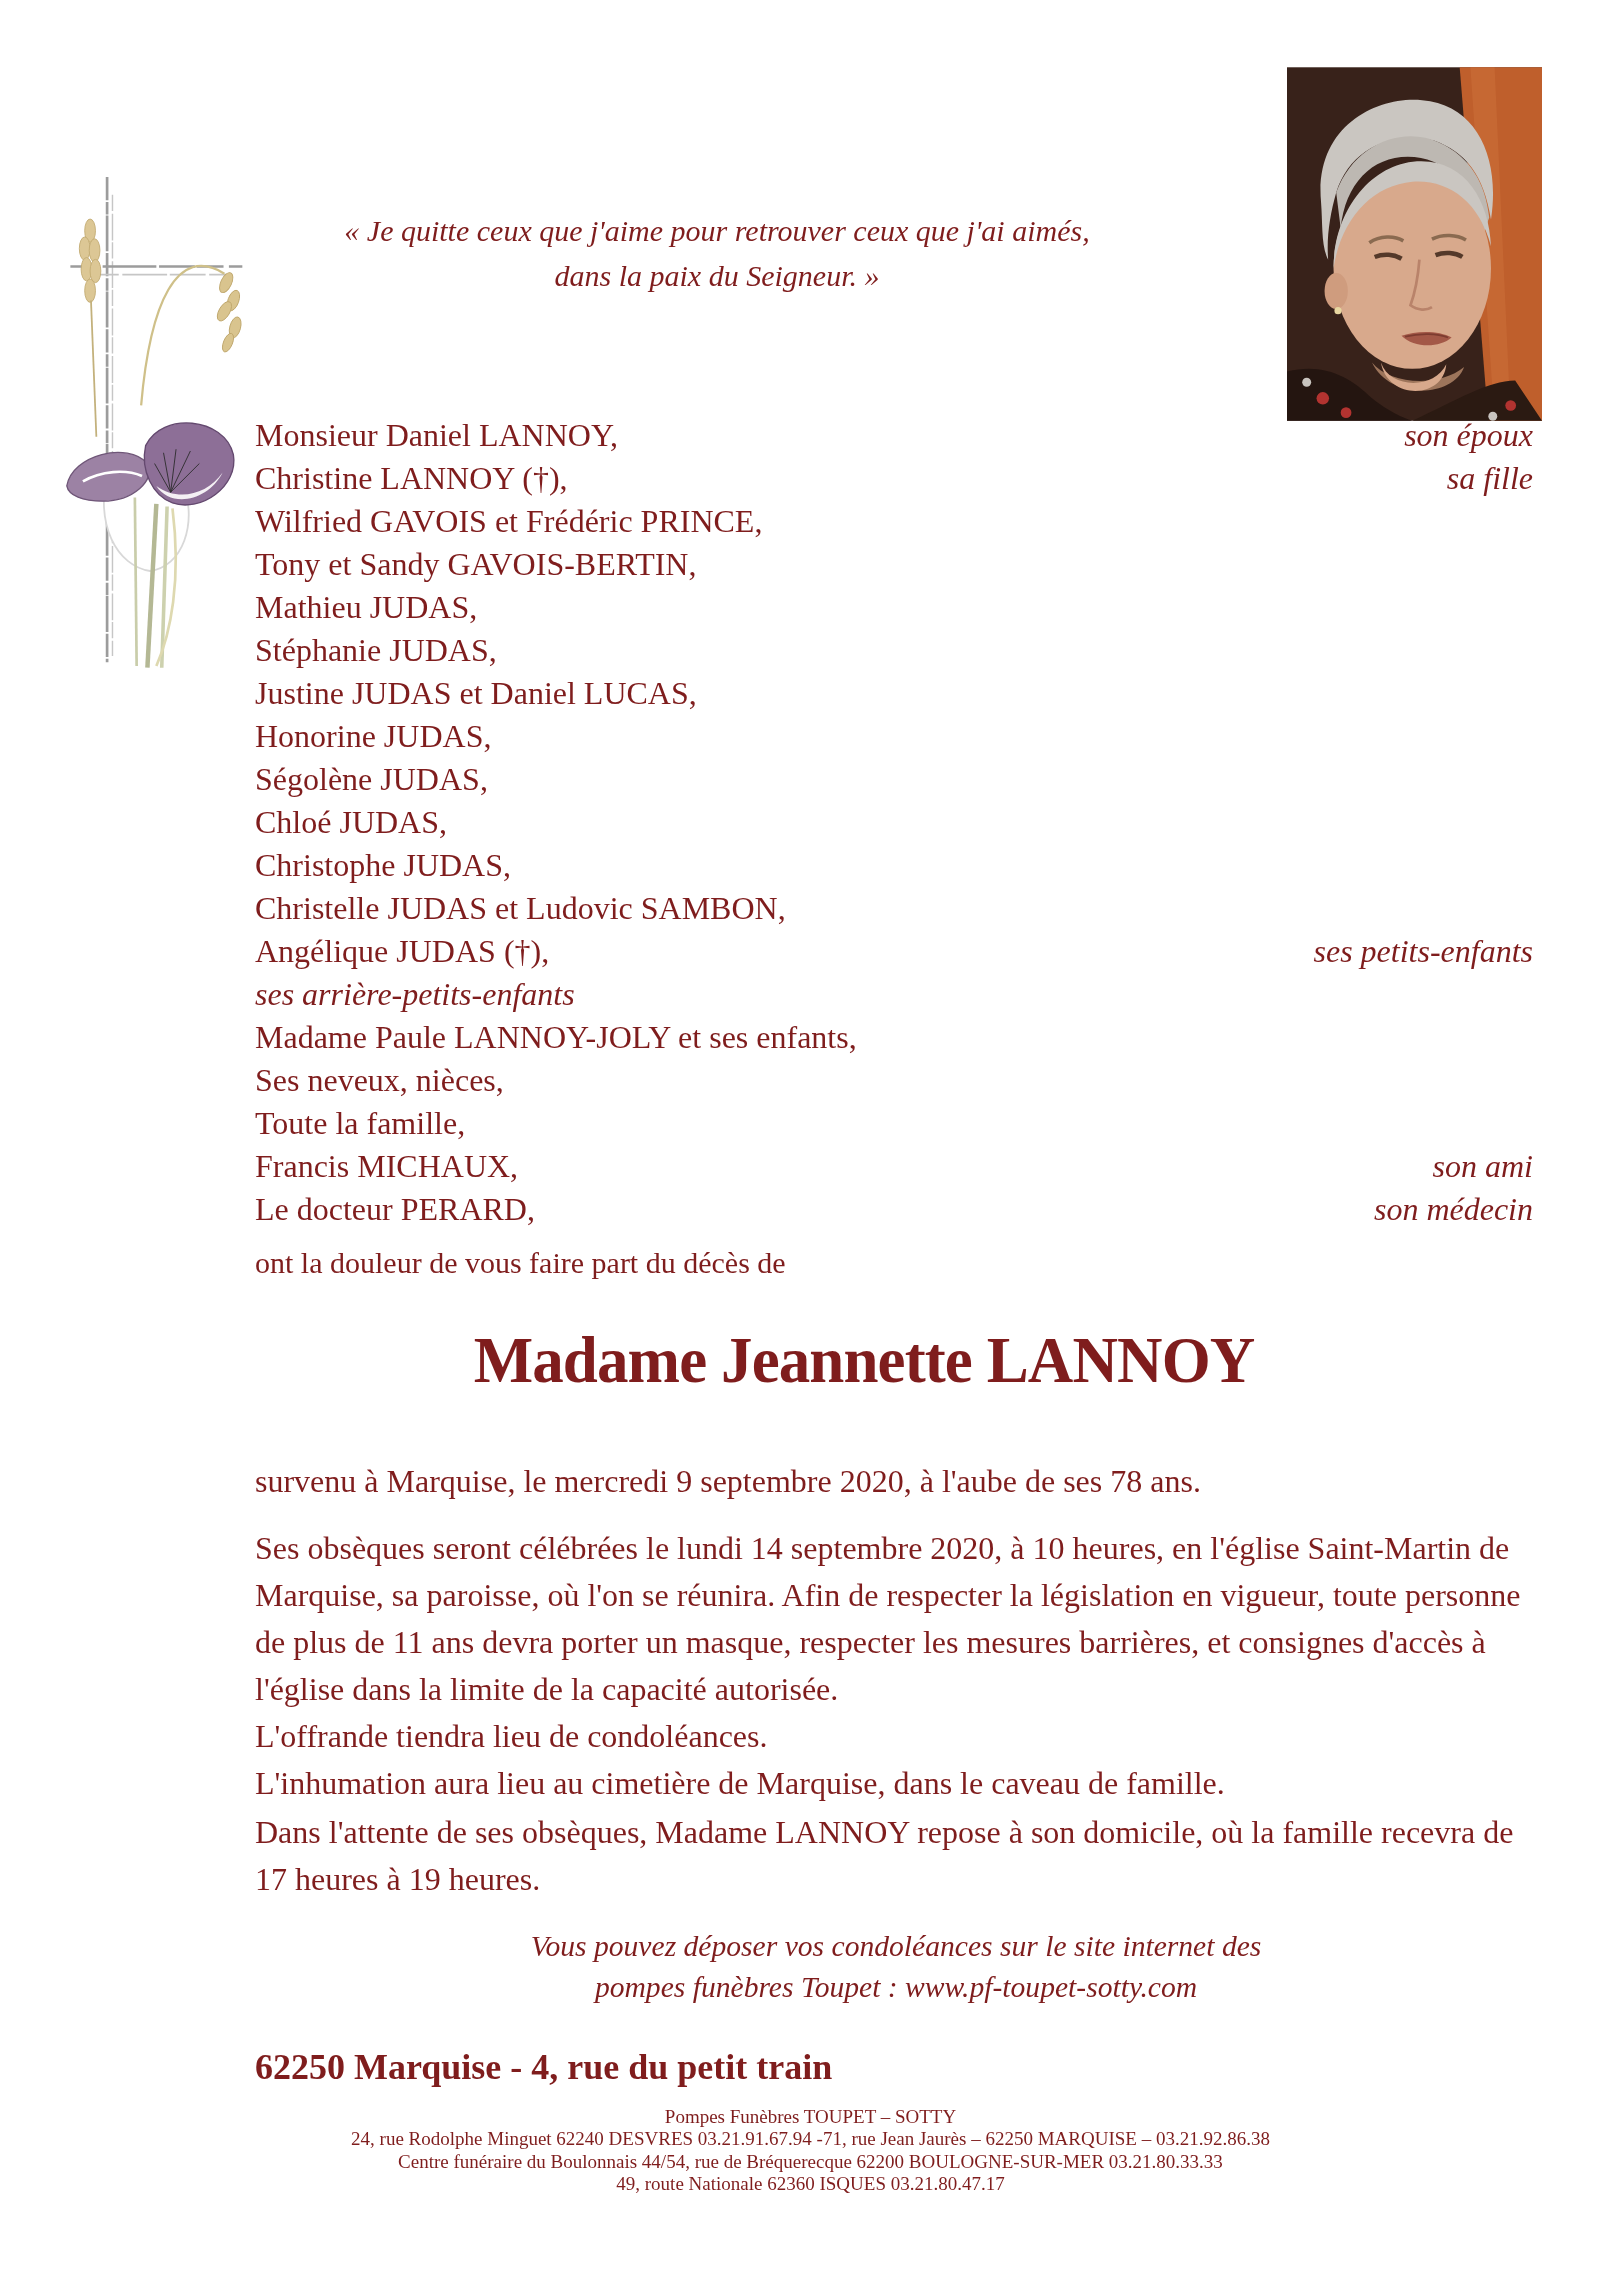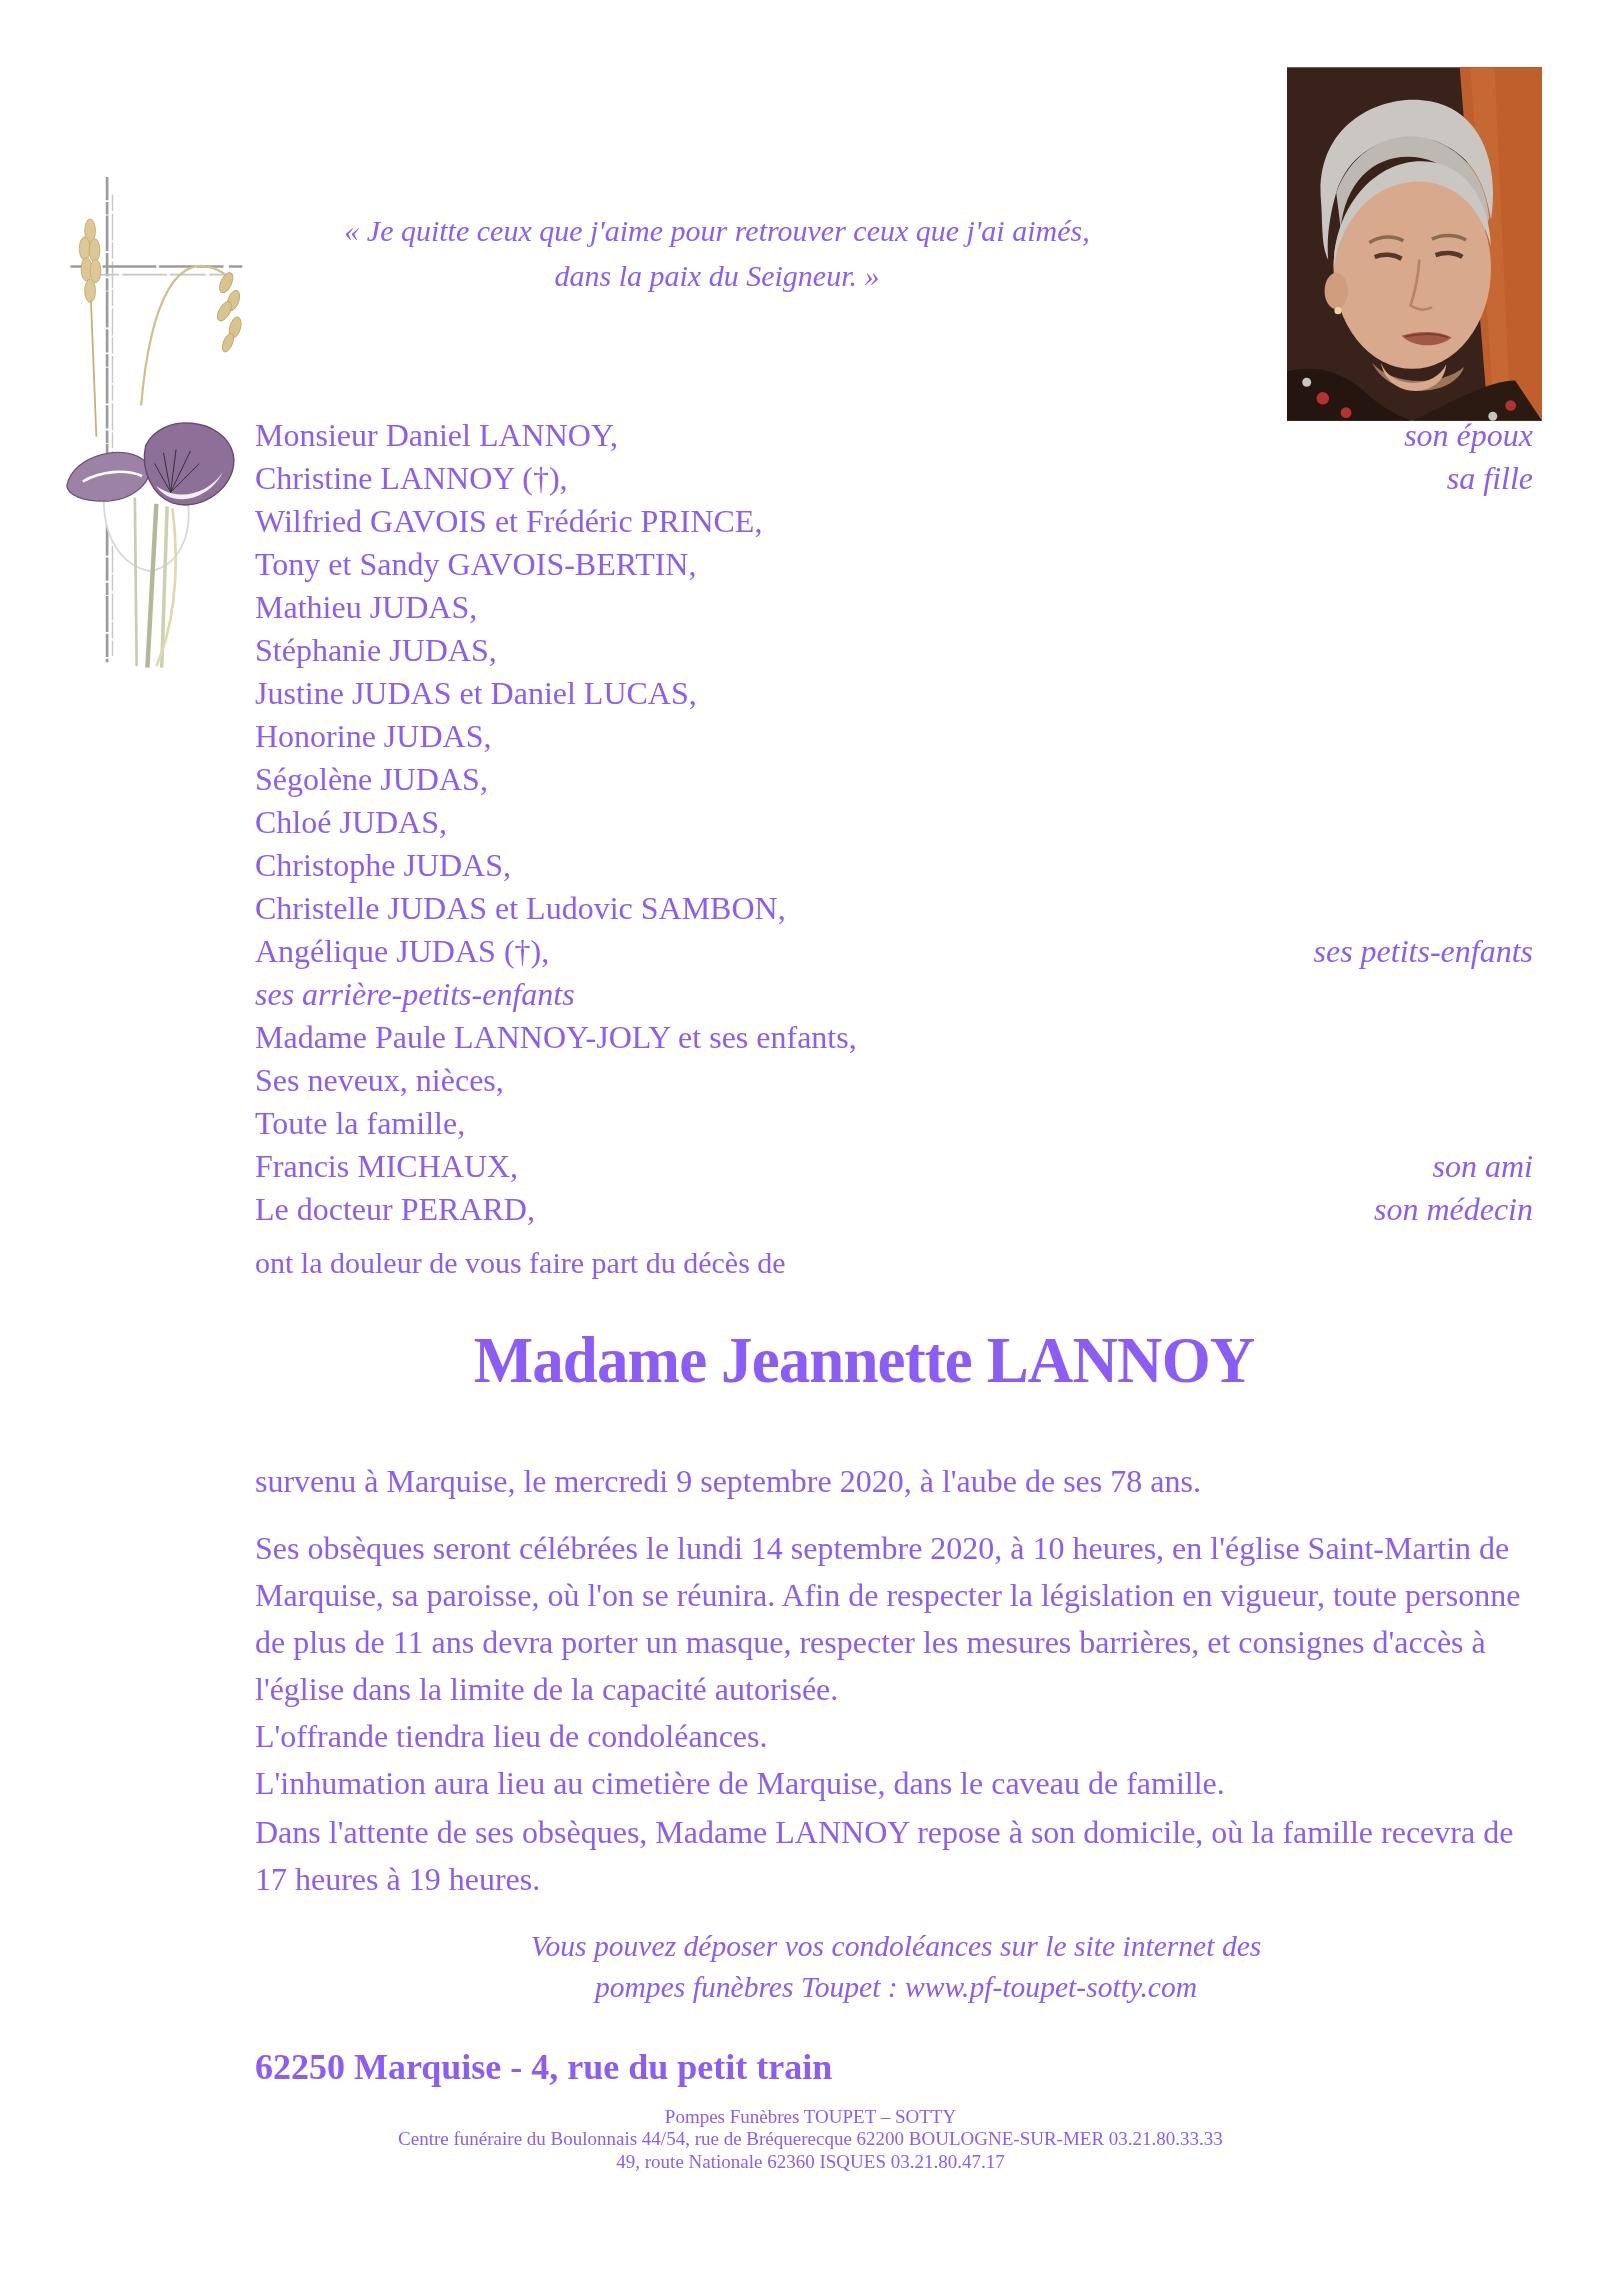--- a/index.html
+++ b/index.html
@@ -2,21 +2,21 @@
 <html lang="fr" style="font-size:14.3px"><head>
 <meta charset="utf-8">
 <style>
   html,body { margin:0; padding:0; background:#e8e8e8; }
   .page {
     position:relative;
     width:1621px; height:2293px;
     margin:0 auto;
     background:#ffffff;
     font-family:"Liberation Serif", serif;
-    color:#8b5cf6;
+    color:#7f1d1d;
     overflow:hidden;
   }
   .quote {
     position:absolute; left:296px; top:208px; width:842px;
     text-align:center; font-style:italic;
     font-size:30px; line-height:45px;
     white-space:nowrap;
   }
   .quote .l2 { white-space:normal; }
   .artwork { position:absolute; left:56px; top:168px; width:224px; height:506px; }
@@ -253,18 +253,19 @@
 
   <div class="condolences">
     <div>Vous pouvez déposer vos condoléances sur le site internet des</div>
     <div>pompes funèbres Toupet : www.pf-toupet-sotty.com</div>
   </div>
 
   <div class="address">62250 Marquise - 4, rue du petit train</div>
 
   <div class="footer">
     <div>Pompes Funèbres TOUPET – SOTTY</div>
+    <div>24, rue Rodolphe Minguet 62240 DESVRES 03.21.91.67.94 -71, rue Jean Jaurès – 62250 MARQUISE – 03.21.92.86.38</div>
     <div>Centre funéraire du Boulonnais 44/54, rue de Bréquerecque 62200 BOULOGNE-SUR-MER 03.21.80.33.33</div>
     <div>49, route Nationale 62360 ISQUES 03.21.80.47.17</div>
   </div>
 
 </div>
 
 
 </body></html>

